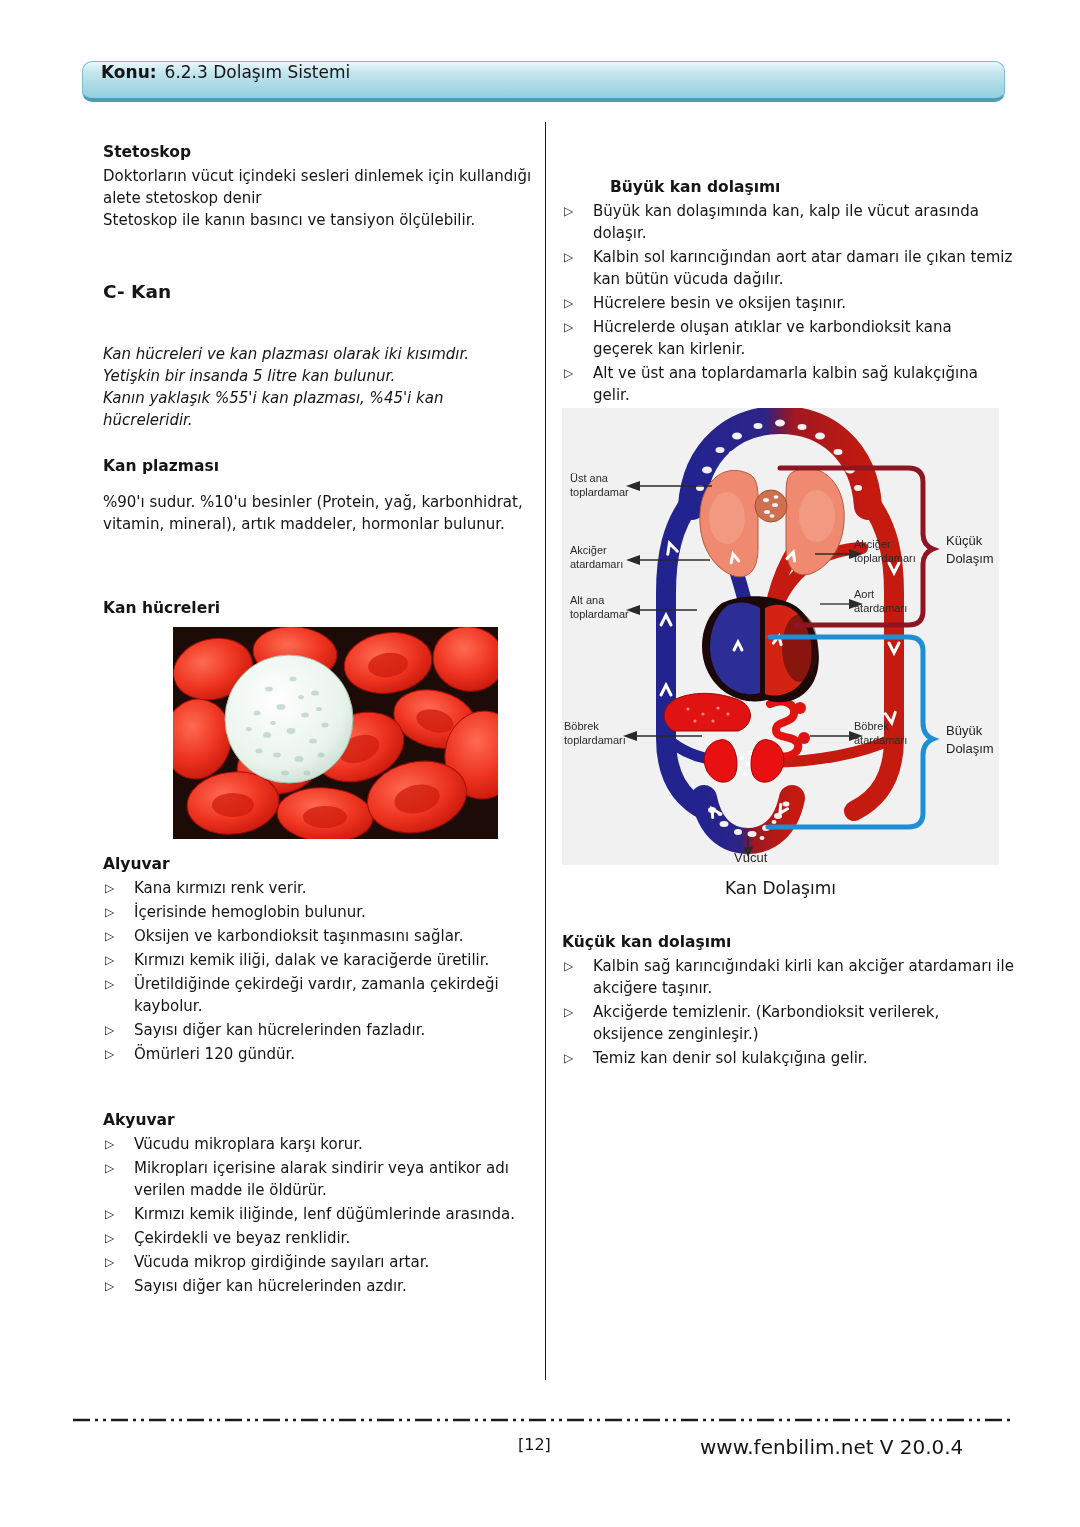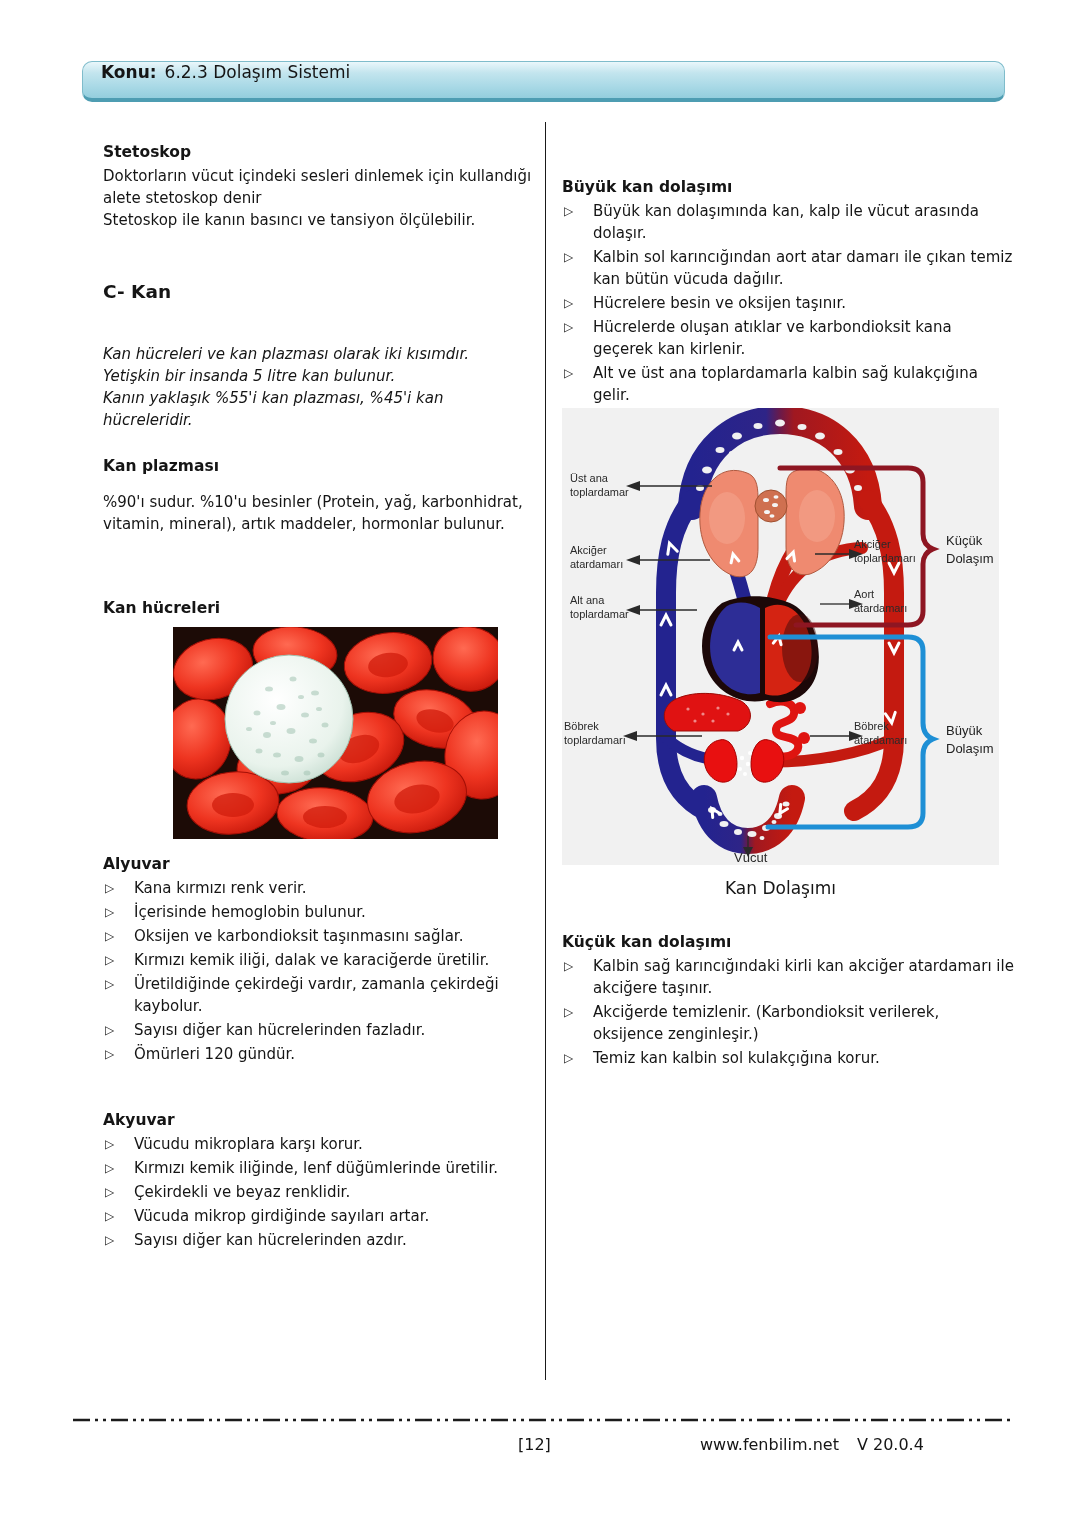--- a/index.html
+++ b/index.html
@@ -17,30 +17,30 @@
   .col-left{left:103px;top:141px;width:452px;}
   .col-right{left:562px;top:130px;width:452px;}
   h3{font-size:15.5px;line-height:22px;margin:0 0 2px 0;}
   h3.big{font-size:18.5px;}
   p{margin:0;}
   ul{list-style:none;margin:0;padding:0;}
   li{position:relative;padding-left:31px;margin:0 0 2px 0;}
   li::before{content:"▷";position:absolute;left:2px;top:0;font-size:12px;color:#222;}
   .gap-a{margin-top:50px;}  .gap-b{margin-top:40px;font-style:italic;}  .gap-c{margin-top:24px;}
   .gap-d{margin-top:14px;}  .gap-e{margin-top:62px;}  .gap-f{margin-top:14px;}
-  .gap-g{margin-top:44px;}  .gap-h{margin-top:46px;}  .gap-i{margin-top:54px;}
+  .gap-g{margin-top:44px;}  .gap-h{margin-top:46px;margin-left:48px;}  .gap-i{margin-top:54px;}
   .gap-j{margin-top:32px;}
   figure{margin:0;}
   .blood-figure{margin:8px 0 0 70px;width:325px;height:212px;}
   .diagram-figure{width:437px;height:457px;margin:0;}
   .caption{text-align:center;width:437px;font-size:17px;margin-top:12px;}
   
   .footer-line{position:absolute;left:72px;top:1416px;}
   .footer-page{position:absolute;left:518px;top:1435px;font-size:16px;}
-  .footer-site{position:absolute;left:700px;top:1435px;font-size:16px;display:flex;gap:18px;text-align:center;}
+  .footer-site{position:absolute;left:700px;top:1435px;font-size:20px;display:flex;gap:6px;text-align:center;}
   svg text{font-family:"Liberation Sans","DejaVu Sans",sans-serif;}
 </style>
 </head>
 <body>
 
 <div class="page">
 
   <div class="topic-bar">
     <span class="k">Konu:</span>
     <span>6.2.3 Dolaşım Sistemi</span>
@@ -155,21 +155,22 @@
         <li>Üretildiğinde çekirdeği vardır, zamanla çekirdeği kaybolur.</li>
         <li>Sayısı diğer kan hücrelerinden fazladır.</li>
         <li>Ömürleri 120 gündür.</li>
       </ul>
     </section>
 
     <section>
       <h3 class="gap-g"><span>Akyuvar</span></h3>
       <ul>
         <li>Vücudu mikroplara karşı korur.</li>
-        <li>Kırmızı kemik iliğinde, lenf düğümlerinde üretilir.</li>
+        <li>Mikropları içerisine alarak sindirir veya antikor adı verilen madde ile öldürür.</li>
+        <li>Kırmızı kemik iliğinde, lenf düğümlerinde arasında.</li>
         <li>Çekirdekli ve beyaz renklidir.</li>
         <li>Vücuda mikrop girdiğinde sayıları artar.</li>
         <li>Sayısı diğer kan hücrelerinden azdır.</li>
       </ul>
     </section>
   </div>
 
   <div class="col col-right">
 
 
@@ -360,21 +361,21 @@
         </g>
       </svg>
     </figure>
     <div class="caption">Kan Dolaşımı</div>
 
     <section>
       <h3 class="gap-j"><span>Küçük kan dolaşımı</span></h3>
       <ul>
         <li>Kalbin sağ karıncığındaki kirli kan akciğer atardamarı ile akciğere taşınır.</li>
         <li>Akciğerde temizlenir. (Karbondioksit verilerek, oksijence zenginleşir.)</li>
-        <li>Temiz kan kalbin sol kulakçığına korur.</li>
+        <li>Temiz kan denir sol kulakçığına gelir.</li>
       </ul>
     </section>
   </div>
 
   <svg class="footer-line" width="940" height="8">
     <line x1="1" y1="4" x2="939" y2="4" stroke="#1b1b1b" stroke-width="2.4" stroke-dasharray="17 5 3 5 3 5"></line>
   </svg>
   <div class="footer-page">[12]</div>
   <div class="footer-site">
     <span>www.fenbilim.net</span>

